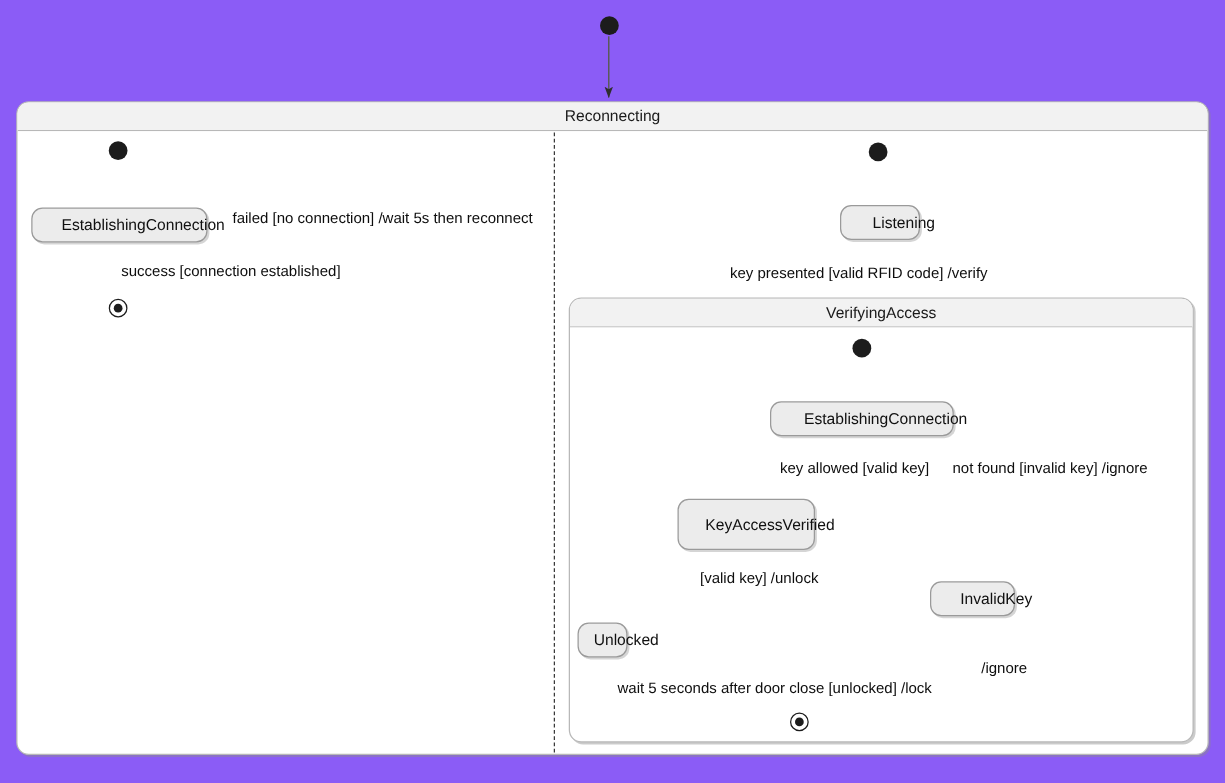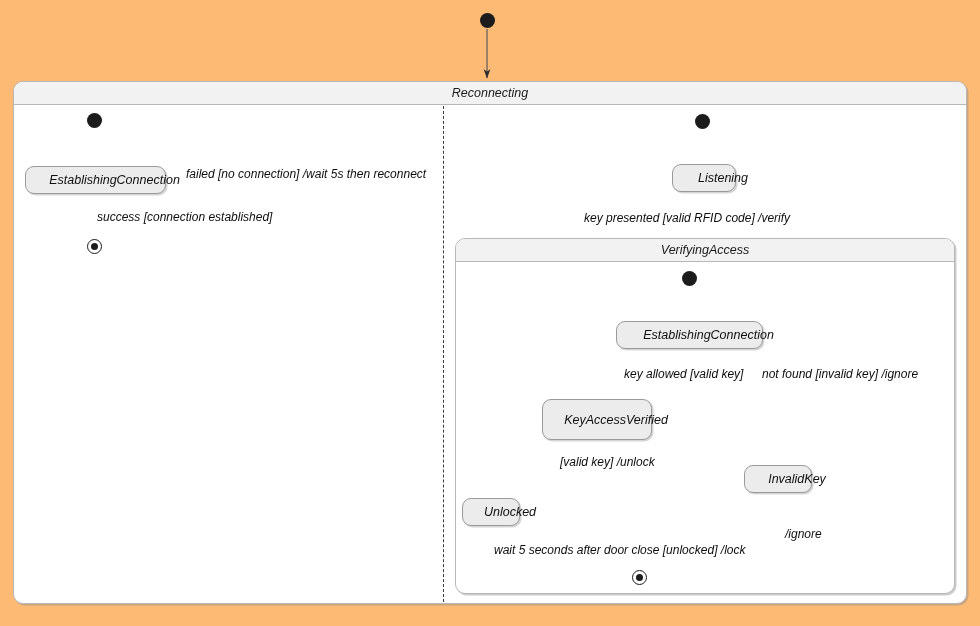--- a/index.html
+++ b/index.html
@@ -7,23 +7,22 @@
     padding: 0;
     background: #ffffff;
   }
   body {
     font-family: "Liberation Sans", sans-serif;
   }
   #diagram-root {
     position: relative;
     width: 980px;
     height: 626px;
-    background: #fdba74;
+    background: #8b5cf6;
     overflow: hidden;
-    font-style: italic;
   }
   svg.layer {
     position: absolute;
     top: 0;
     left: 0;
     width: 980px;
     height: 626px;
   }
   
   .composite {
@@ -197,21 +196,21 @@
   <div class="state" style="left:542px; top:399px; width:110px; height:41px;">
     <span>KeyAccessVerified</span>
   </div>
 
   <div class="state" style="left:744px; top:465px; width:68px; height:28px;">
     <span>InvalidKey</span>
   </div>
 
   <div class="tlabel" style="left:560px; top:455px;">[valid key] /unlock</div>
 
-  <div class="state" style="left:462px; top:498px; width:58px; height:28px;">
+  <div class="state" style="left:462px; top:498px; width:40px; height:28px;">
     <span>Unlocked</span>
   </div>
 
   <div class="tlabel" style="left:785px; top:527px;">/ignore</div>
 
   <div class="tlabel" style="left:494px; top:543px;">wait 5 seconds after door close [unlocked] /lock</div>
 
   <div class="final-node" style="left:632px; top:570px;"></div>
 
 </div>

